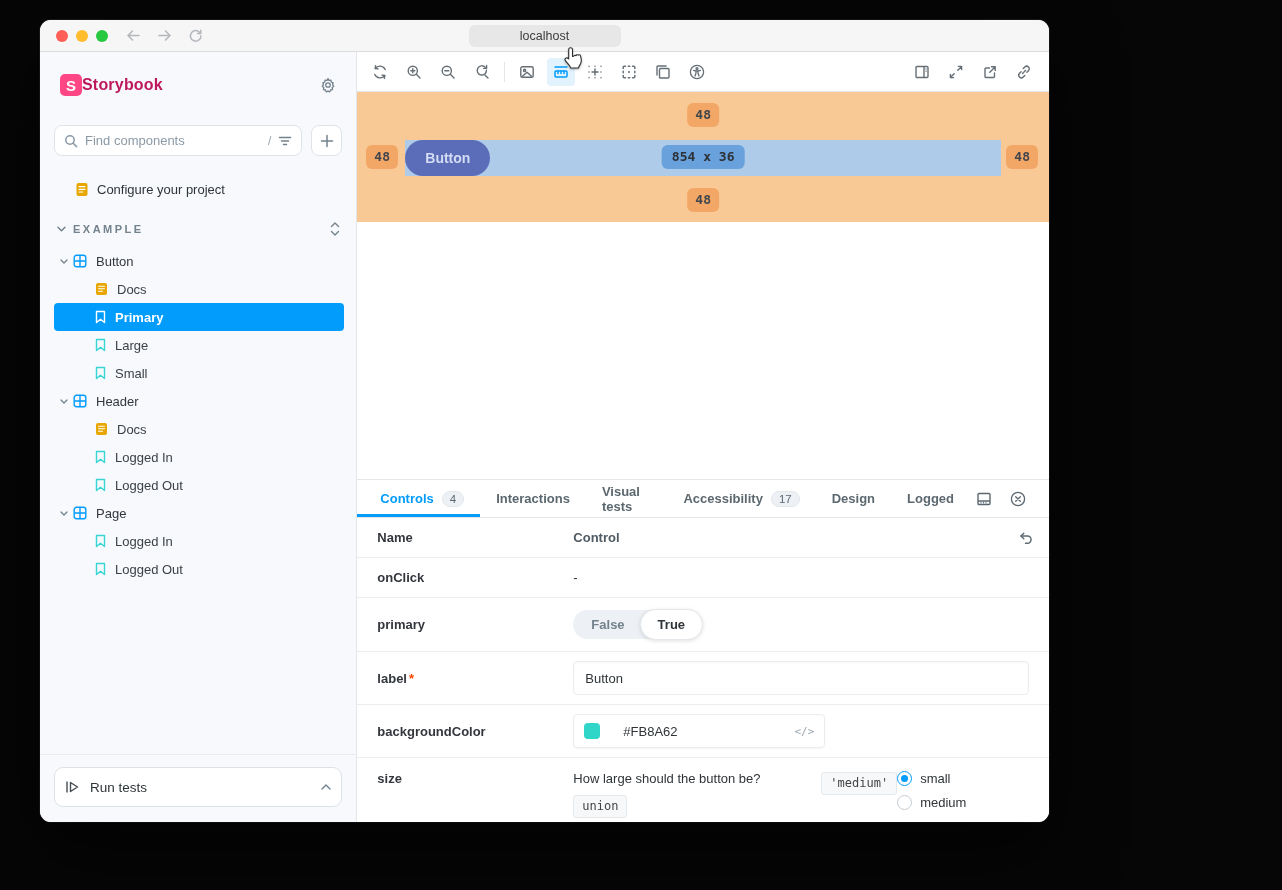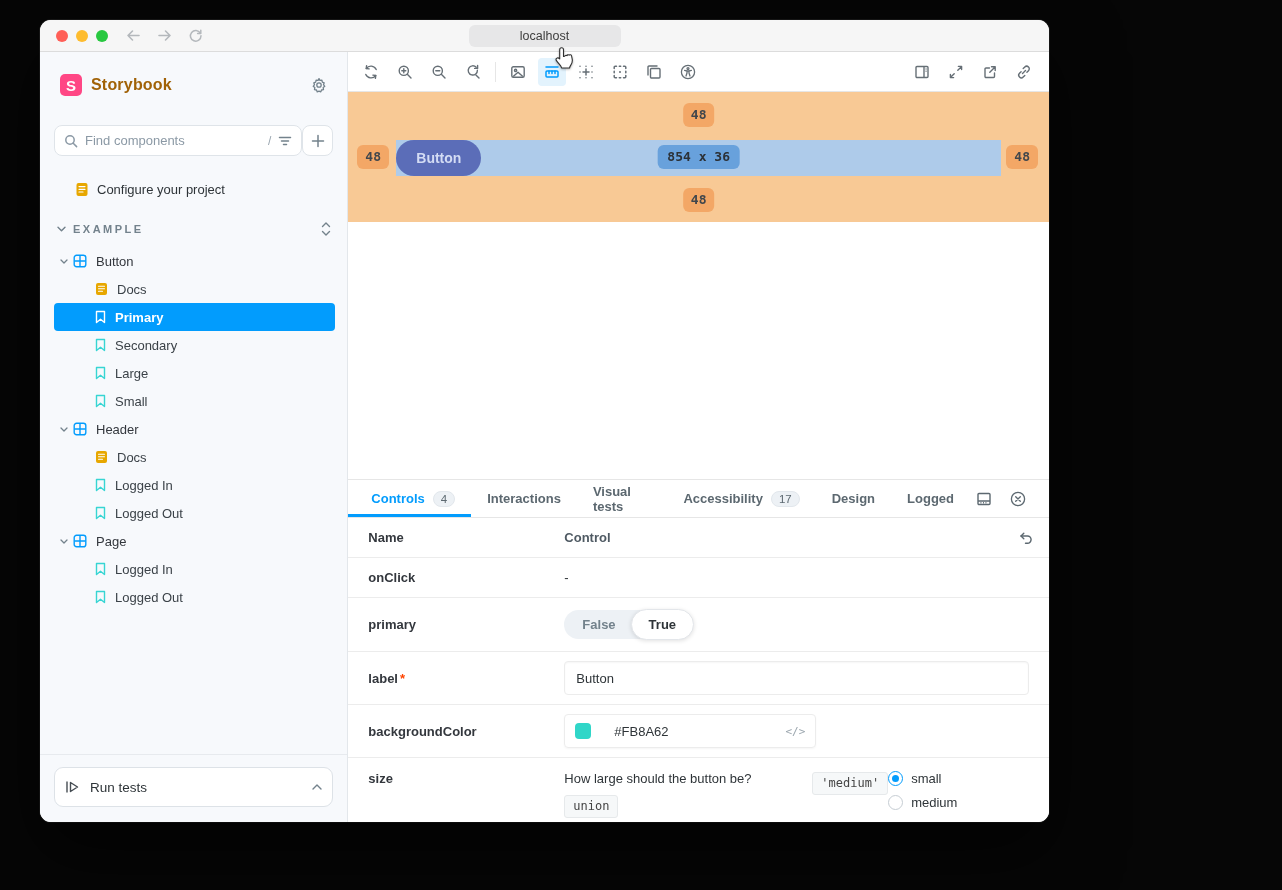--- a/index.html
+++ b/index.html
@@ -26,24 +26,24 @@
 
   
   .main { flex:1; display:flex; min-height:0; }
 
   
   .sidebar { flex:0 0 251px; background:#f7f9fc; border-right:1px solid #e3e7eb;
     display:flex; flex-direction:column; min-height:0; }
   .brand-row { margin:22px 20px 0 20px; display:flex; align-items:center; }
   .brand-logo { width:22px; height:22px; border-radius:5px; background:#ff4785; color:#fff;
     font-weight:bold; font-size:15px; display:flex; align-items:center; justify-content:center; }
-  .brand-name { margin-left:9px; font-size:16px; font-weight:bold; color:#a16207; letter-spacing:.2px; }
+  .brand-name { font-size:16px; font-weight:bold; color:#be185d; letter-spacing:.2px; }
   .brand-gear { margin-left:auto; color:#73828c; }
 
-  .search-row { margin:29px 14px 0 14px; display:flex; }
+  .search-row { margin:29px 14px 0 14px; display:flex; gap:9px; }
   .search-box { flex:1; height:31px; background:#fff; border:1px solid #dfe4e9; border-radius:8px;
     display:flex; align-items:center; padding:0 9px; gap:7px; color:#8b99a5; }
   .search-box input { border:0; outline:0; flex:1; min-width:0; font-size:13px; color:#2e3438;
     font-family:"Liberation Sans",sans-serif; background:transparent; }
   .search-box input::placeholder { color:#8b99a5; }
   .slash-hint { font-size:12px; color:#9aa6b0; }
   .add-btn { flex:0 0 31px; height:31px; border:1px solid #dfe4e9; border-radius:8px; background:#fff;
     display:flex; align-items:center; justify-content:center; color:#73828c; }
 
   .configure-row { margin-top:19px; height:28px; display:flex; align-items:center; padding-left:35px; gap:8px;
@@ -280,28 +280,20 @@
 
         <div class="titem selected">
           <span class="ticon">
               <svg width="11" height="14" viewBox="0 0 11 14" fill="none" stroke="#ffffff" stroke-width="1.4" stroke-linejoin="round">
                 <path d="M1.5 1.5 h8 v11 l-4-3.2 -4 3.2 z"></path>
               </svg>
             </span>
           <span class="tlabel">Primary</span>
         </div>
 
-        <div class="titem depth2">
-          <span class="ticon">
-              <svg width="11" height="14" viewBox="0 0 11 14" fill="none" stroke="#37d5d3" stroke-width="1.4" stroke-linejoin="round">
-                <path d="M1.5 1.5 h8 v11 l-4-3.2 -4 3.2 z"></path>
-              </svg>
-            </span>
-          <span class="tlabel">Secondary</span>
-        </div>
 
         <div class="titem depth2">
           <span class="ticon">
               <svg width="11" height="14" viewBox="0 0 11 14" fill="none" stroke="#37d5d3" stroke-width="1.4" stroke-linejoin="round">
                 <path d="M1.5 1.5 h8 v11 l-4-3.2 -4 3.2 z"></path>
               </svg>
             </span>
           <span class="tlabel">Large</span>
         </div>
 

